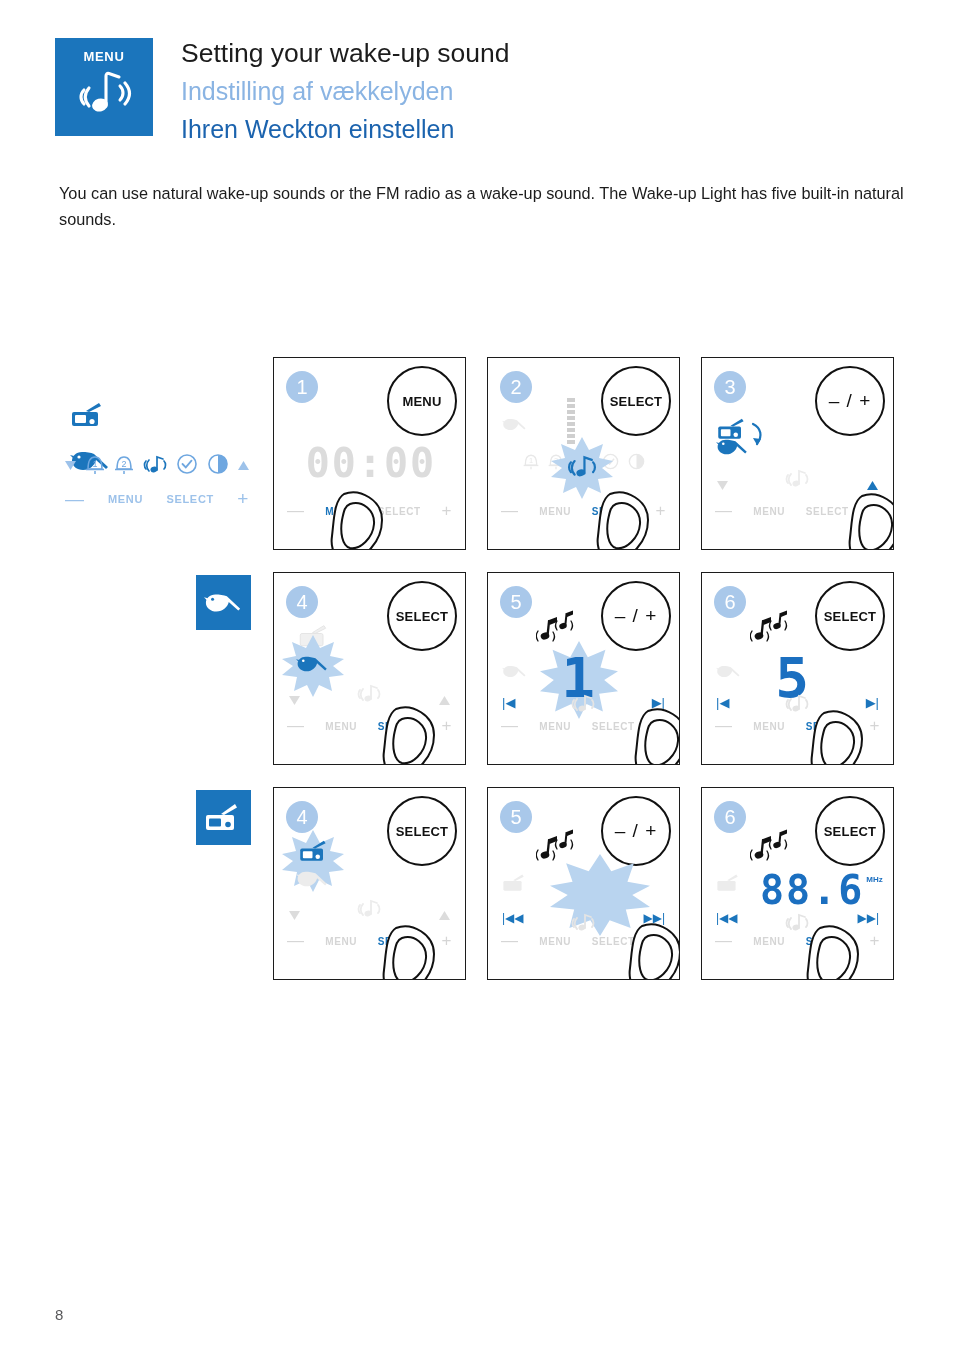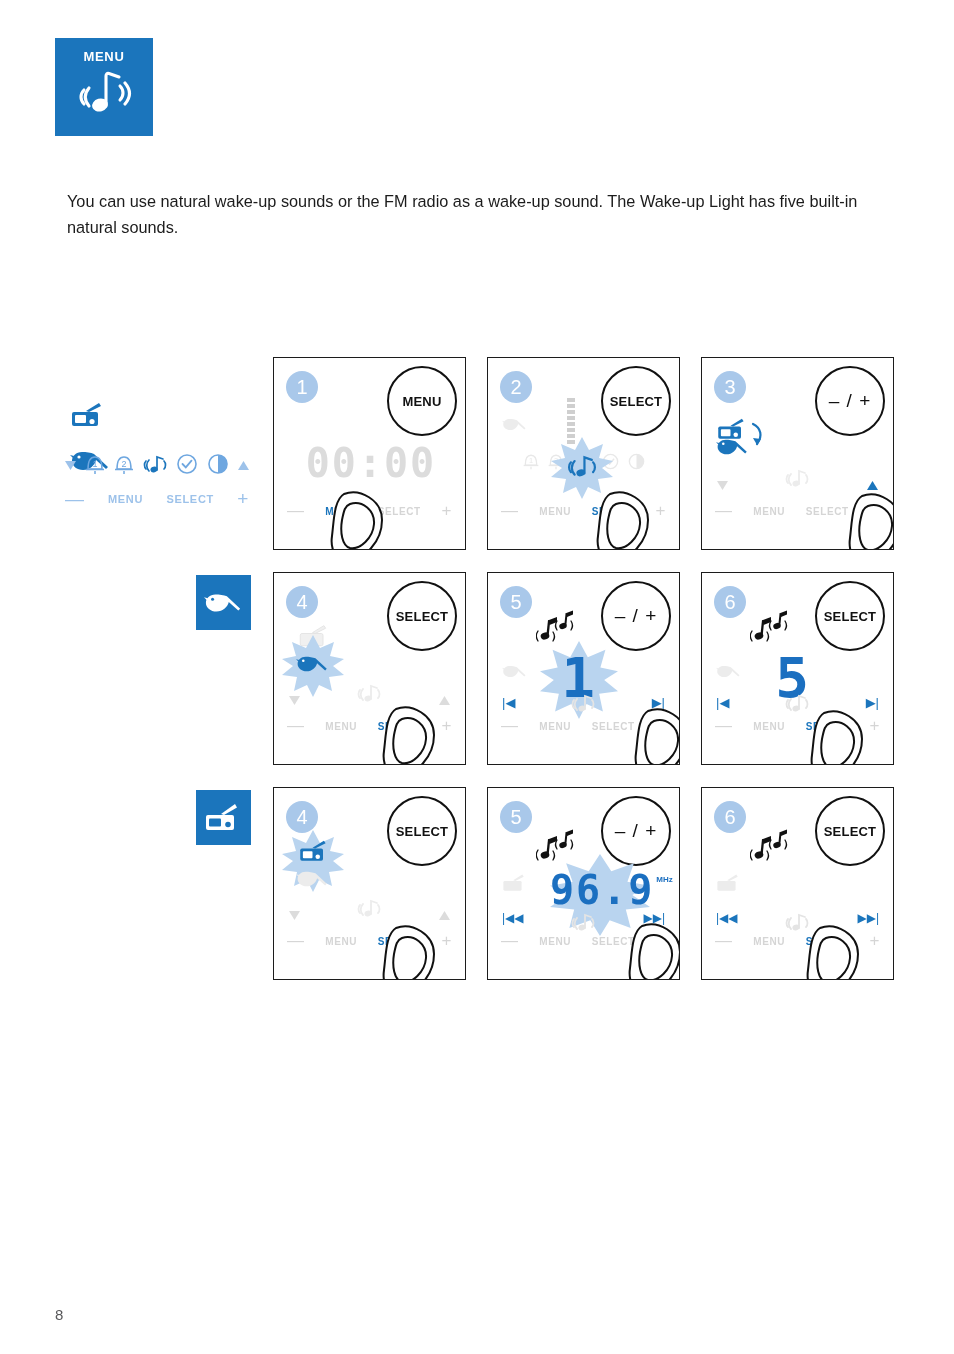--- a/index.html
+++ b/index.html
@@ -73,21 +73,21 @@
   }
 
   
   .intro {
     position: absolute;
     left: 55px;
     top: 176px;
     width: 855px;
   }
   .intro p {
-    margin: 12px;
+    margin: 4px;
     font-size: 16.3px;
     line-height: 26px;
   }
   .p-en { color: #1c1c1c; }
   .p-da { color: #8ab4e3; }
   .p-de { color: #1b63ae; }
 
   
   .grid {
     position: absolute;
@@ -293,20 +293,25 @@
         <g fill="none" stroke="#ffffff" stroke-width="3.1" stroke-linecap="round">
           <path d="M30 40 L30 10 C30 8 31 7 33 7.5 L43 11"></path>
           <path d="M8 24 C4 28 4 34 8 38"></path>
           <path d="M13 22 C8 28 8 34 13 40"></path>
           <path d="M44 20 C48 24 48 30 44 34"></path>
           <path d="M49 17 C55 24 55 31 49 38"></path>
         </g>
         <ellipse cx="24" cy="39" rx="8" ry="6.4" fill="#ffffff" transform="rotate(-16 24 39)"></ellipse>
       </svg>
     </span>
+  </div>
+  <div class="header-titles">
+    <div class="title-en">Setting your wake-up sound</div>
+    <div class="title-da">Indstilling af vækkelyden</div>
+    <div class="title-de">Ihren Weckton einstellen</div>
   </div>
 </div>
 
 <div class="intro">
   <p class="p-en">You can use natural wake-up sounds or the FM radio as a wake-up sound. The Wake-up Light has five built-in natural sounds.</p>
 </div>
 
 <div class="legend">
   <div class="legend-top">
     <svg width="40" height="48" viewBox="0 0 40 48">
@@ -808,23 +813,20 @@
     </svg>
     <svg style="position:absolute;left:14px;top:84px;" width="28" height="22" viewBox="0 0 40 30">
       <g fill="#ececec">
         <rect x="2" y="12" width="26" height="14" rx="2"></rect>
         <path d="M16 11 L29 3 L31 6 L19 12 Z"></path>
       </g>
     </svg>
     <svg class="burst" style="left:62px;top:66px;" width="100" height="82" viewBox="0 0 62 62" preserveAspectRatio="none">
       <path d="M31 0 L38 13 L52 7 L48 21 L62 24 L51 31 L62 40 L47 42 L50 56 L37 50 L31 62 L25 50 L12 56 L15 42 L0 40 L11 31 L0 24 L14 21 L10 7 L24 13 Z" fill="#b9d4ef"></path>
     </svg>
-    <div style="position:absolute;left:62px;top:78px;width:110px;">
-      <span class="seg" style="font-size:40px;color:#1b6fc0;line-height:48px;">96.9</span><span style="font-size:8px;font-weight:bold;color:#1b6fc0;vertical-align:22px;margin-left:2px;">MHz</span>
-    </div>
     <svg style="position:absolute;left:82px;top:122px;" width="26" height="24" viewBox="0 0 26 24">
       <g fill="none" stroke="#e4e4e4" stroke-width="1.8" stroke-linecap="round">
         <path d="M15 18 L15 5 L21 7"></path>
           <path d="M4 9 C2 11 2 15 4 17"></path>
           <path d="M7 8 C4 11 4 16 7 19"></path>
           <path d="M22 9 C24 11 24 15 22 17"></path>
       </g>
       <ellipse cx="12" cy="17.5" rx="3.6" ry="2.8" fill="#e4e4e4" transform="rotate(-16 12 17.5)"></ellipse>
     </svg>
     <div class="arrow-row" style="bottom:54px;">
@@ -863,20 +865,23 @@
         <path d="M21 12 C19 15 19 18 21 21"></path>
           <path d="M35 12 C37 15 37 18 35 21"></path>
       </g>
     </svg>
     <svg style="position:absolute;left:14px;top:84px;" width="28" height="22" viewBox="0 0 40 30">
       <g fill="#ececec">
         <rect x="2" y="12" width="26" height="14" rx="2"></rect>
         <path d="M16 11 L29 3 L31 6 L19 12 Z"></path>
       </g>
     </svg>
+    <div style="position:absolute;left:58px;top:78px;width:120px;">
+      <span class="seg" style="font-size:40px;color:#1b6fc0;line-height:48px;">88.6</span><span style="font-size:8px;font-weight:bold;color:#1b6fc0;vertical-align:22px;margin-left:2px;">MHz</span>
+    </div>
     <svg style="position:absolute;left:82px;top:122px;" width="26" height="24" viewBox="0 0 26 24">
       <g fill="none" stroke="#e4e4e4" stroke-width="1.8" stroke-linecap="round">
         <path d="M15 18 L15 5 L21 7"></path>
           <path d="M4 9 C2 11 2 15 4 17"></path>
           <path d="M7 8 C4 11 4 16 7 19"></path>
           <path d="M22 9 C24 11 24 15 22 17"></path>
       </g>
       <ellipse cx="12" cy="17.5" rx="3.6" ry="2.8" fill="#e4e4e4" transform="rotate(-16 12 17.5)"></ellipse>
     </svg>
     <div class="arrow-row" style="bottom:54px;">

